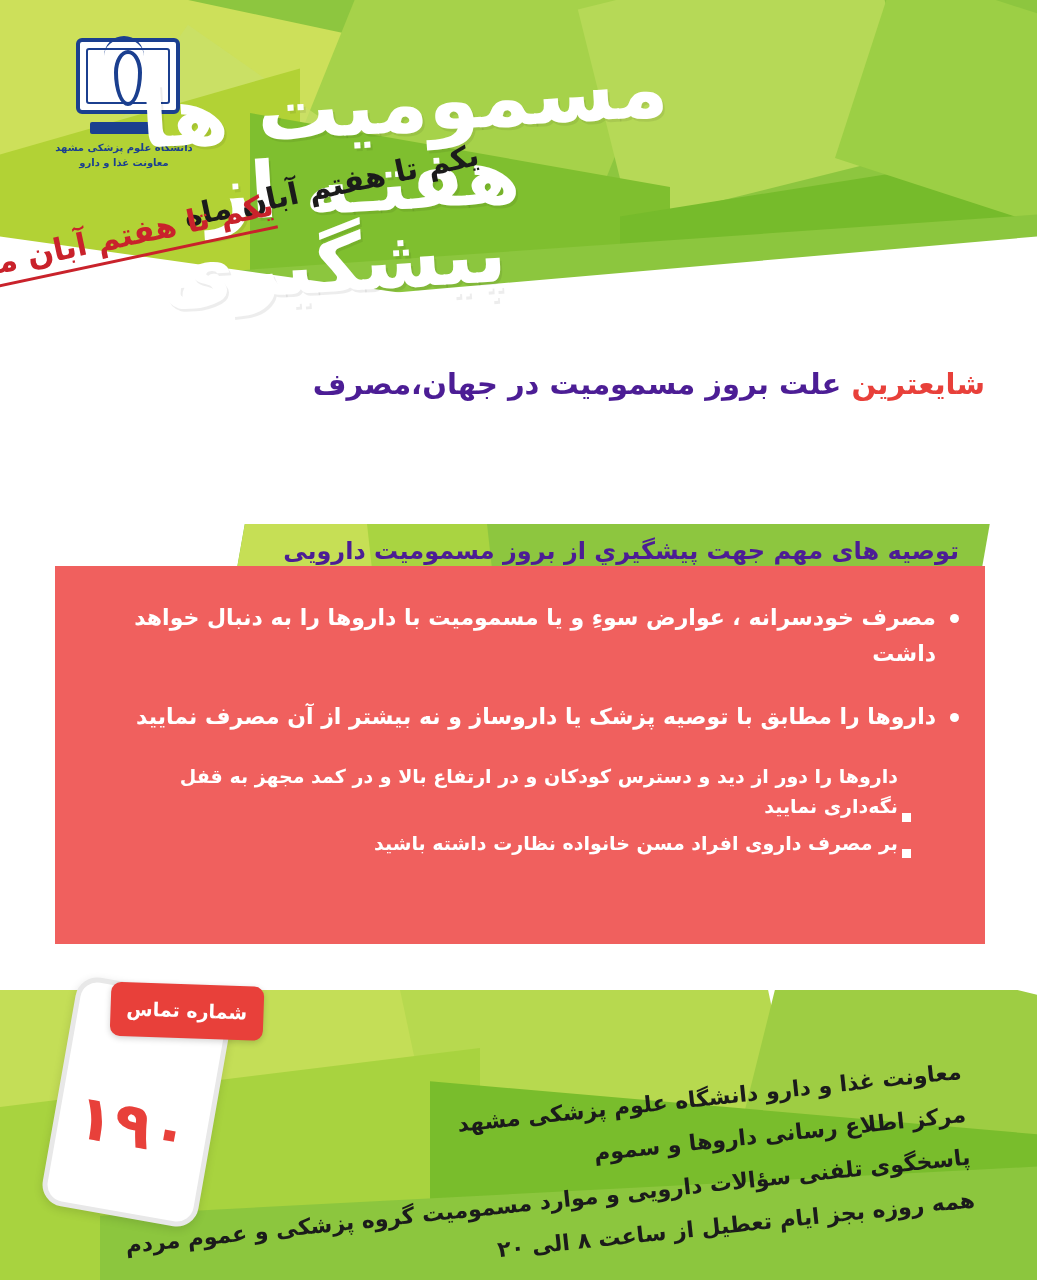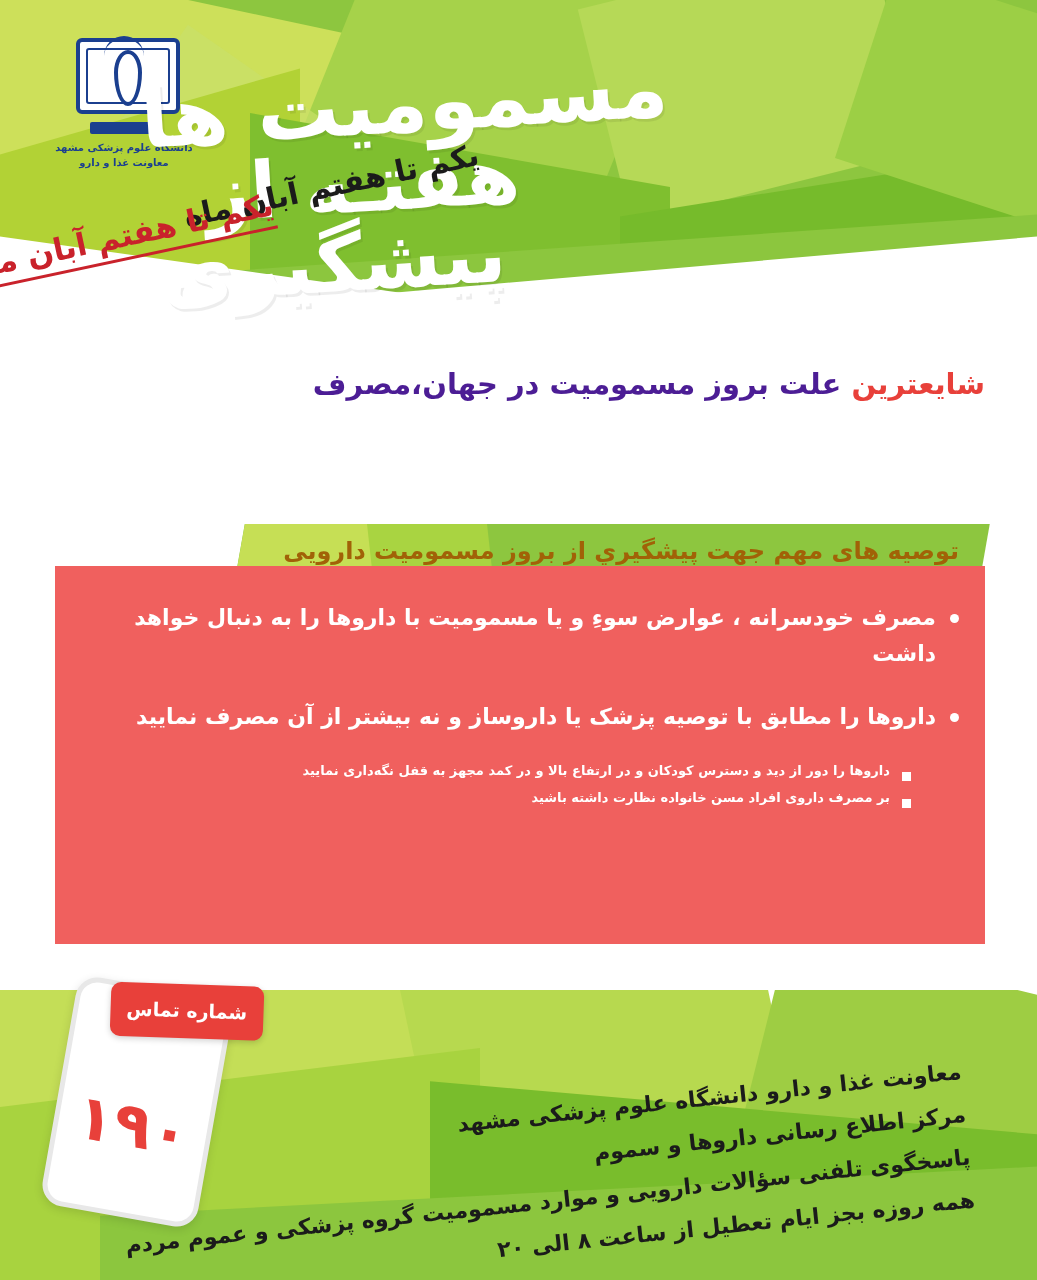--- a/index.html
+++ b/index.html
@@ -121,21 +121,21 @@
     position:absolute;top:524px;right:52px;width:745px;height:54px;
     background:#8dc63f;
     transform:skewX(-10deg);
     overflow:hidden;
   }
   .label-bar .lb-sh1{position:absolute;top:0;left:0;width:200px;height:54px;background:#c6df55;}
   .label-bar .lb-sh2{position:absolute;top:0;left:130px;width:120px;height:54px;background:#a9d441;transform:skewX(16deg);}
   .label-text{
     position:absolute;top:530px;right:78px;width:700px;height:42px;
     direction:rtl;text-align:right;
-    color:#a16207;font-weight:bold;font-size:24px;line-height:42px;
+    color:#4c1d95;font-weight:bold;font-size:24px;line-height:42px;
   }
 
   
   .red-box{
     position:absolute;top:566px;right:52px;width:930px;height:378px;
     background:#f0605e;
   }
   .bullets{
     position:absolute;top:34px;right:26px;width:880px;
     direction:rtl;color:#ffffff;
@@ -147,22 +147,22 @@
   }
   .dot{
     flex:0 0 auto;width:9px;height:9px;border-radius:50%;
     background:#ffffff;margin-top:14px;
   }
   .bullet-text{flex:1 1 auto;text-align:right;}
   .subbullets{
     margin-top:6px;margin-right:48px;width:800px;
   }
   .subbullet{
-    display:flex;align-items:center;gap:12px;
-    font-size:13px;font-weight:bold;line-height:1.6;margin-bottom:6px;
+    display:flex;align-items:flex-end;gap:4px;
+    font-size:19px;font-weight:bold;line-height:1.6;margin-bottom:6px;
   }
   .sq{flex:0 0 auto;width:9px;height:9px;background:#ffffff;margin-top:11px;}
 
   
   .bottom-band{
     position:absolute;bottom:0;left:0;width:1037px;height:290px;
     background:#8dc63f;overflow:hidden;
   }
   .b1{position:absolute;top:-30px;left:-40px;width:560px;height:200px;background:#c4de57;transform:skewY(6deg);}
   .b2{position:absolute;top:90px;left:-40px;width:520px;height:230px;background:#a8d33f;transform:skewY(-7deg);}

